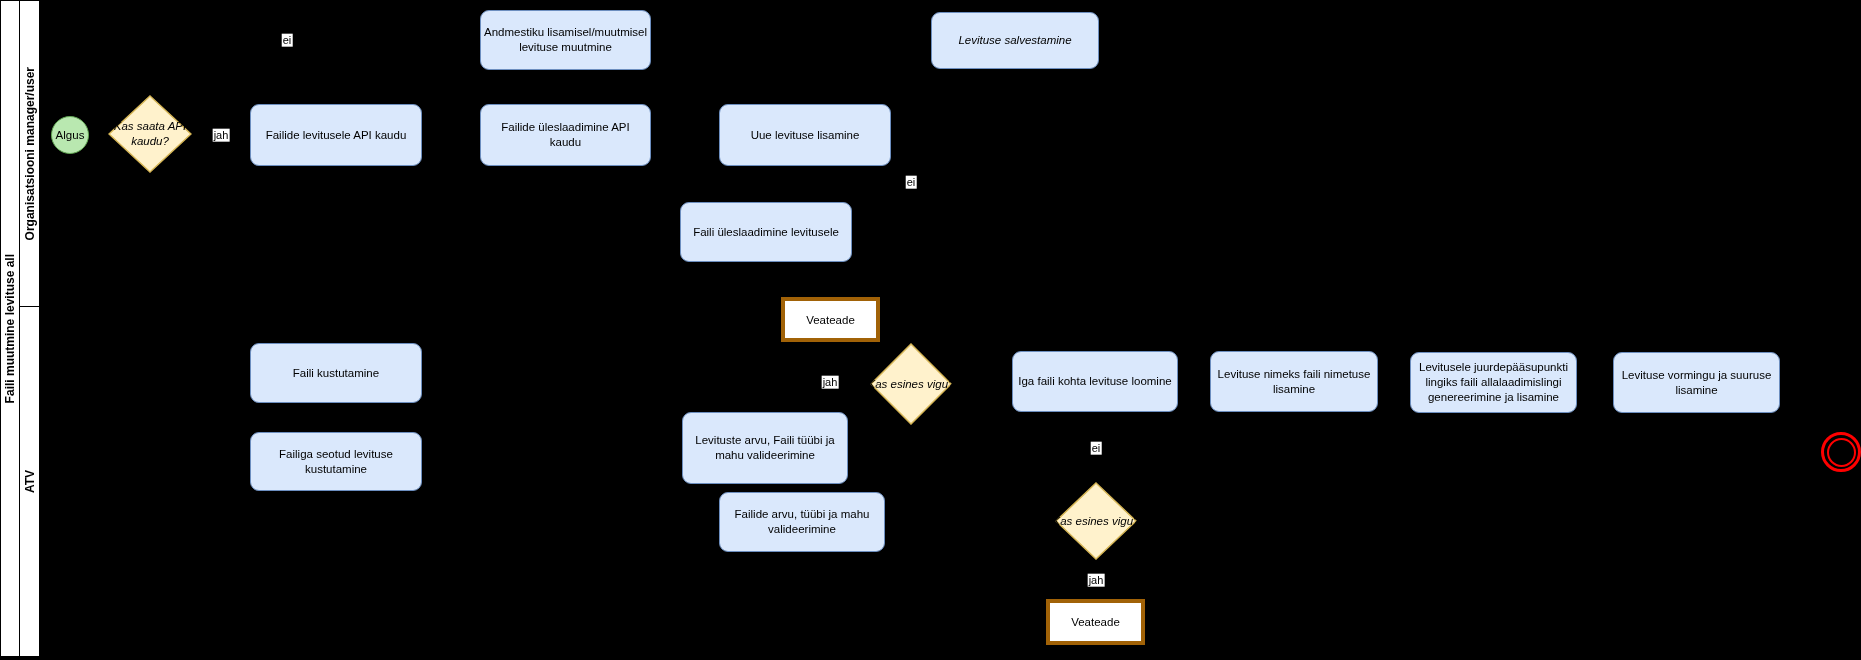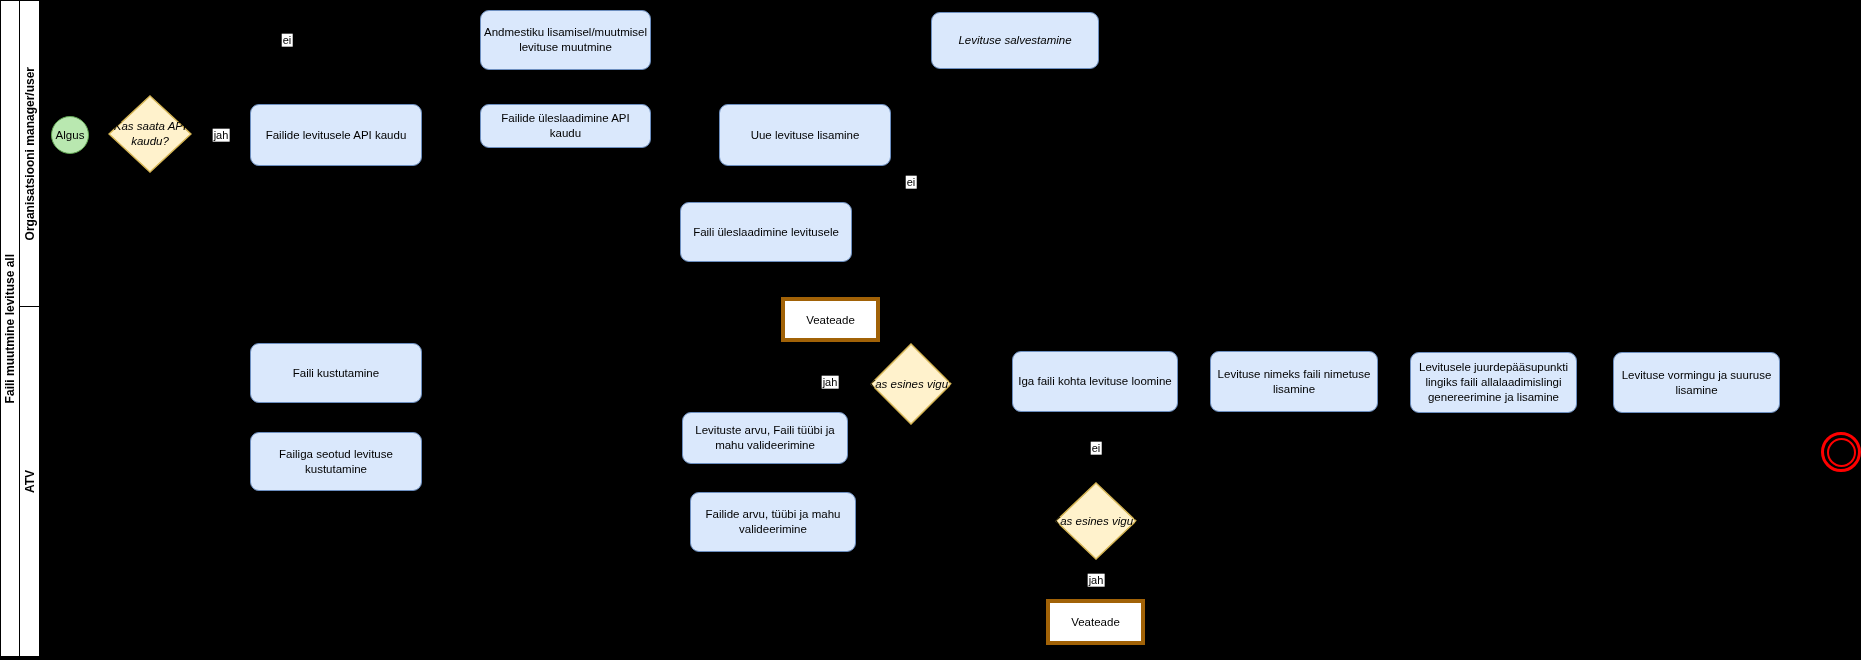--- a/index.html
+++ b/index.html
@@ -138,29 +138,29 @@
 
   <div class="decision" style="left:108px; top:95px; width:84px; height:78px;">
     <svg width="84" height="78">
       <polygon points="42,1 83,39 42,77 1,39" fill="#fff2cc" stroke="#d6b656" stroke-width="1.5"></polygon>
     </svg>
     <div class="decision-text">Kas saata API kaudu?</div>
   </div>
 
   <div class="task" style="left:250px; top:104px; width:172px; height:62px;">Failide levitusele API kaudu</div>
   <div class="task" style="left:480px; top:10px; width:171px; height:60px;">Andmestiku lisamisel/muutmisel levituse muutmine</div>
-  <div class="task" style="left:480px; top:104px; width:171px; height:44px;">Failide üleslaadimine API kaudu</div>
+  <div class="task" style="left:480px; top:104px; width:171px; height:62px;">Failide üleslaadimine API kaudu</div>
   <div class="task" style="left:680px; top:104px; width:172px; height:62px;margin-left:39px;">Uue levituse lisamine</div>
   <div class="task" style="left:680px; top:202px; width:172px; height:60px;">Faili üleslaadimine levitusele</div>
   <div class="task" style="left:931px; top:12px; width:168px; height:57px;font-style:italic;">Levituse salvestamine</div>
 
   <div class="task" style="left:250px; top:343px; width:172px; height:60px;">Faili kustutamine</div>
   <div class="task" style="left:250px; top:432px; width:172px; height:59px;">Failiga seotud levituse kustutamine</div>
-  <div class="task" style="left:682px; top:412px; width:166px; height:52px;">Levituste arvu, Faili tüübi ja mahu valideerimine</div>
-  <div class="task" style="left:690px; top:492px; width:166px; height:60px;">Failide arvu, tüübi ja mahu valideerimine</div>
+  <div class="task" style="left:682px; top:412px; width:166px; height:72px;">Levituste arvu, Faili tüübi ja mahu valideerimine</div>
+  <div class="task" style="left:719px; top:492px; width:166px; height:60px;">Failide arvu, tüübi ja mahu valideerimine</div>
   <div class="task" style="left:1012px; top:351px; width:166px; height:61px;">Iga faili kohta levituse loomine</div>
   <div class="task" style="left:1210px; top:351px; width:168px; height:61px;">Levituse nimeks faili nimetuse lisamine</div>
   <div class="task" style="left:1410px; top:352px; width:167px; height:61px;">Levitusele juurdepääsupunkti lingiks faili allalaadimislingi genereerimine ja lisamine</div>
   <div class="task" style="left:1613px; top:352px; width:167px; height:61px;">Levituse vormingu ja suuruse lisamine</div>
 
   <div class="message" style="left:781px; top:297px; width:99px; height:45px;">Veateade</div>
   <div class="message" style="left:1046px; top:599px; width:99px; height:46px;">Veateade</div>
 
   <div class="decision" style="left:870px; top:343px; width:82px; height:82px;">
     <svg width="82" height="82">

